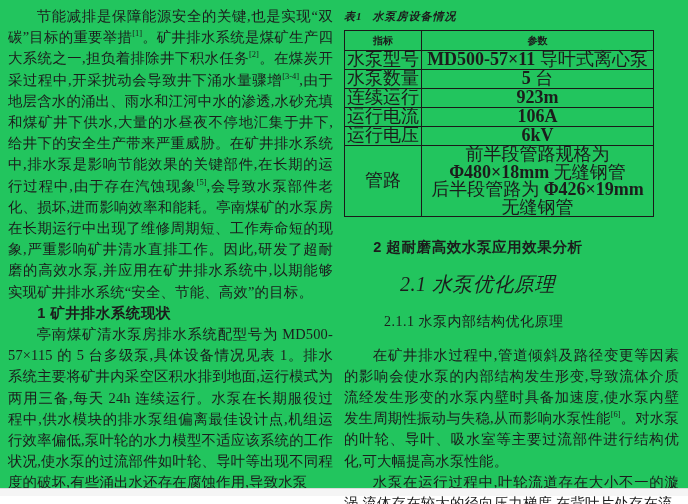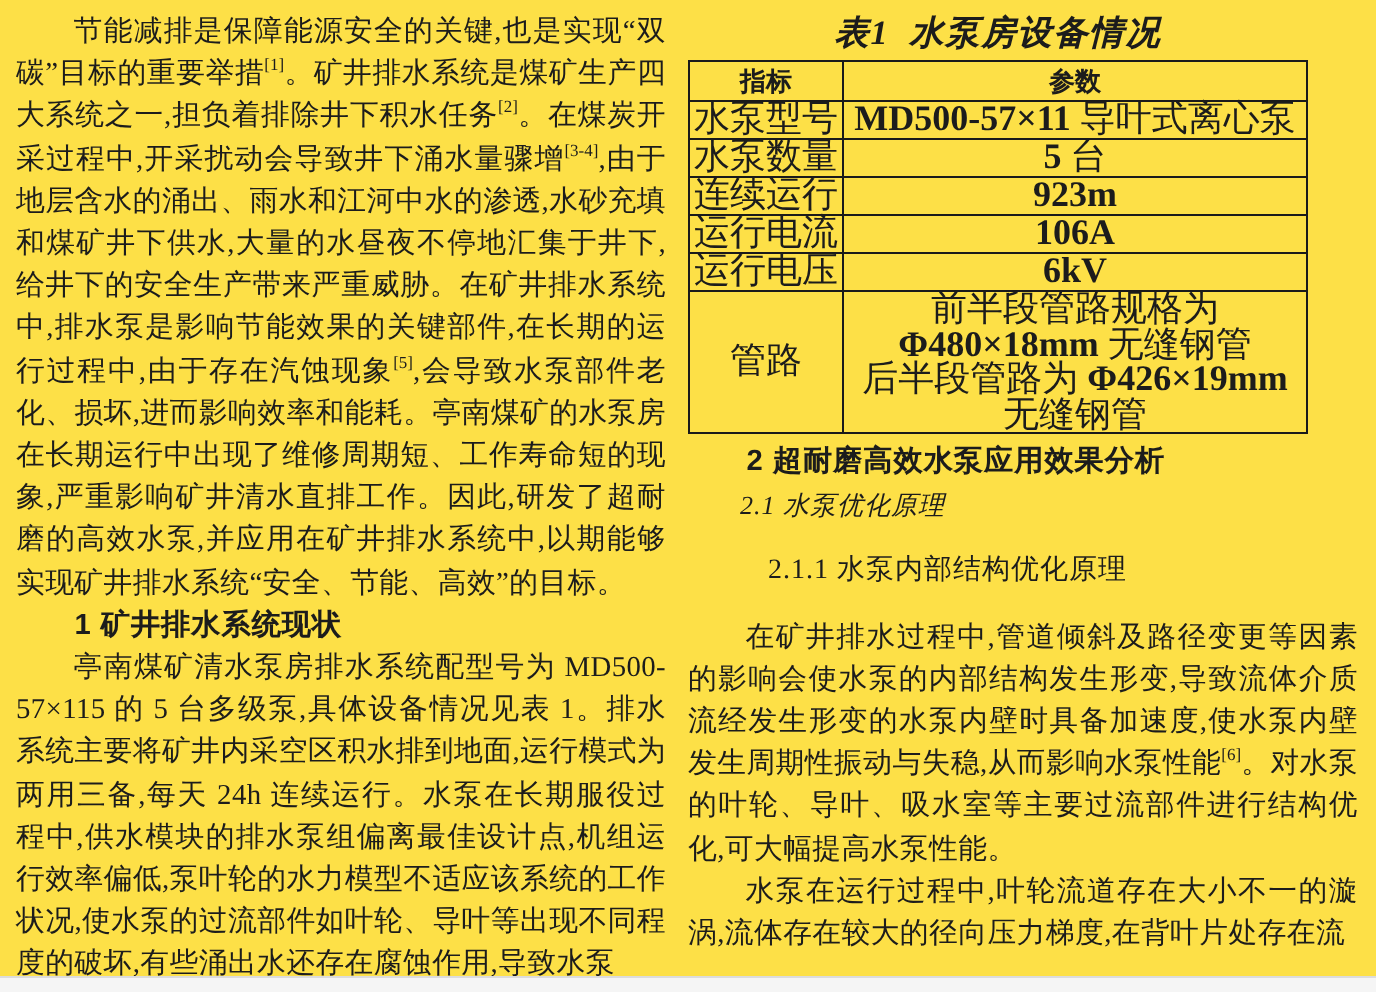--- a/index.html
+++ b/index.html
@@ -3,21 +3,21 @@
 <meta charset="utf-8">
 <style>
   html,body { margin:0; padding:0; }
   body {
     width:688px; height:504px;
     background:#ffffff;
     color:#1c1c1c;
     font-family:"Liberation Serif","DejaVu Serif",serif;
     overflow:hidden;
   }
-  .page { position:relative; width:688px; height:496px; background:#fde047; }
+  .page { position:relative; width:688px; height:496px; background:#22c55e; }
 
   .col { position:absolute; top:6px; }
   .col-left  { left:8px;  width:325px; }
   .col-right { left:344px; width:335px; }
 
   .body-text {
     margin:0;
     font-size:14.4px;
     line-height:21.2px;
     text-align:justify;
@@ -34,43 +34,43 @@
 
   .h-sec {
     margin:0;
     font-size:14.6px;
     line-height:21.2px;
     font-weight:bold;
     text-indent:2em;
     font-family:"Liberation Sans","DejaVu Sans",sans-serif;
     letter-spacing:0.5px;
   }
-  .h-sec.spaced { margin-top:4px; }
+  .h-sec.spaced { margin-top:20px; }
   .h-sub {
-    margin:0;
-    font-size:13px;
+    margin:16px;
+    font-size:20px;
     line-height:21.2px;
     font-weight:normal;
     font-style:italic;
     text-indent:2em;
     letter-spacing:0.5px;
   }
   .h-subsub {
     margin:12px;
     font-size:14px;
     line-height:21.2px;
     font-weight:normal;
     text-indent:2em;
     letter-spacing:0.5px;
   }
 
   .table-caption {
     width:310px;
-    text-align:center;
-    font-size:17px;
+    text-align:left;
+    font-size:11px;
     font-weight:bold;
     font-style:italic;
     line-height:15px;
     margin:3px 0 6px 0;
     letter-spacing:1px;
   }
   .table-caption .cap-label { margin-right:10px; }
 
   table.data-table {
     border-collapse:collapse;
@@ -81,21 +81,21 @@
   .data-table th, .data-table td {
     border:1px solid #1a1a1a;
     text-align:center;
     vertical-align:middle;
     padding:0 2px;
     font-size:18px;
   }
   .data-table thead th {
     font-family:"Liberation Sans","DejaVu Sans",sans-serif;
     font-weight:bold;
-    font-size:13px;
+    font-size:10px;
     height:19px;
     line-height:18px;
   }
   .data-table td { height:18px; line-height:17.5px; }
   .data-table .c1 { width:72px; }
   .data-table td b { font-weight:bold; }
   .data-table td .vline { line-height:17.5px; }
 
   .bottom-strip {
     position:absolute;

